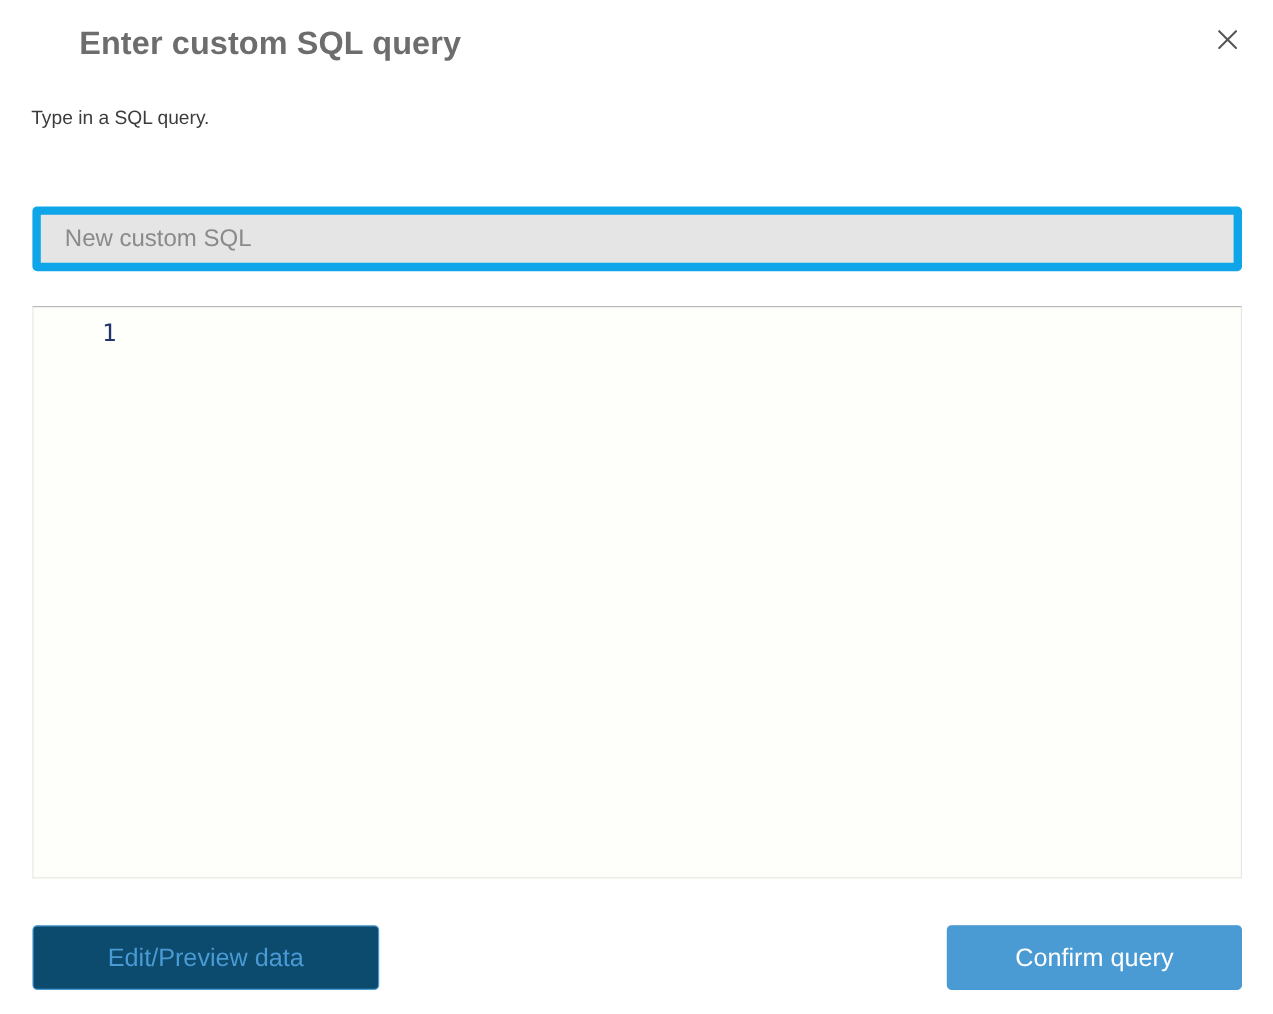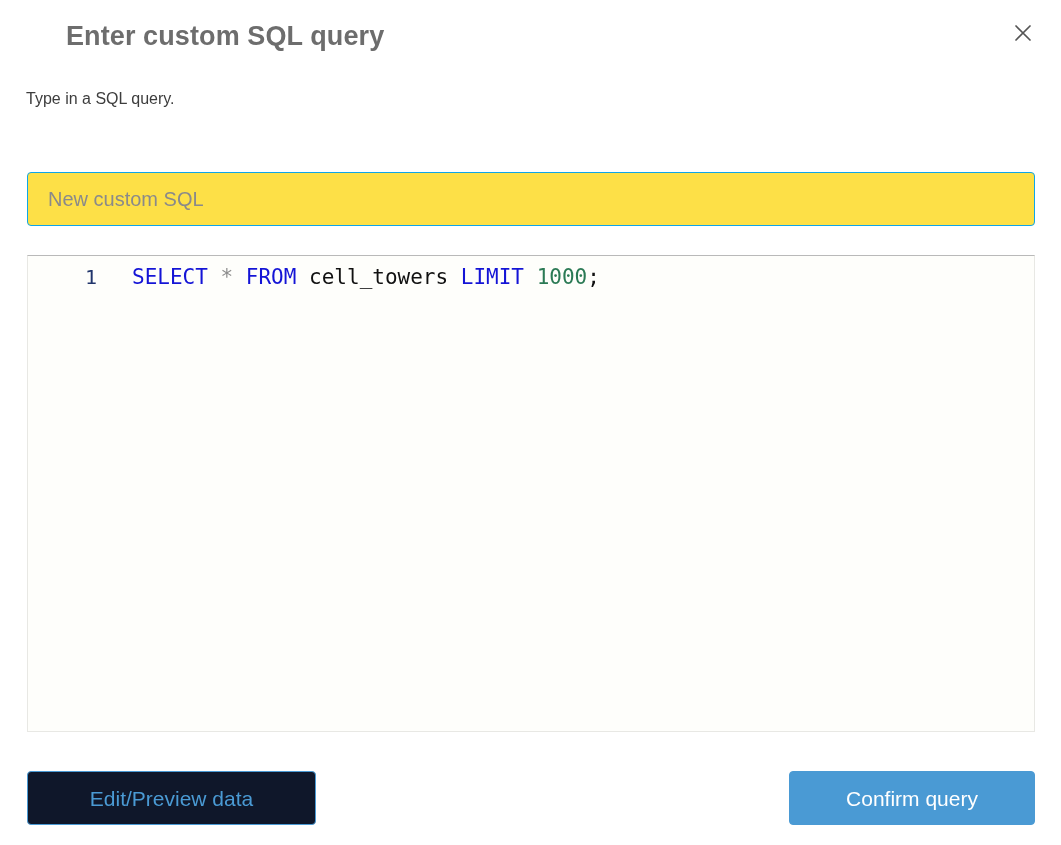--- a/index.html
+++ b/index.html
@@ -54,23 +54,23 @@
   }
 
   
   .name-input {
     position: absolute;
     left: 27px;
     top: 172px;
     width: 1008px;
     height: 54px;
     box-sizing: border-box;
-    border: 1px solid #0ea5e9;
+    border: 7px solid #0ea5e9;
     border-radius: 4px;
-    background: #fde047;
+    background: #e5e5e5;
     padding: 0 20px;
     font-family: "Liberation Sans", sans-serif;
     font-size: 20px;
     color: #757575;
     outline: none;
   }
   .name-input::placeholder { color: #8a8a8a; opacity: 1; }
 
   
   .sql-editor {
@@ -131,21 +131,21 @@
     justify-content: center;
     cursor: pointer;
     line-height: 1;
     padding: 0 12px;
     white-space: nowrap;
   }
   .btn-secondary {
     left: 27px;
     top: 771px;
     width: 289px;
-    background: #0f172a;
+    background: #0c4a6e;
     border: 1px solid #4a9ad4;
     color: #4a9ad4;
   }
   .btn-primary {
     left: 789px;
     top: 771px;
     width: 246px;
     background: #4a9ad4;
     border: 1px solid #4a9ad4;
     color: #ffffff;
@@ -165,19 +165,18 @@
   </span>
 </div>
 
 <div class="dialog-subtitle">Type in a SQL query.</div>
 
 <input class="name-input" type="text" placeholder="New custom SQL" style="">
 
 <div class="sql-editor">
   <div class="sql-line">
     <div class="line-number">1</div>
-    <div class="code-line"><span class="tok-keyword">SELECT</span><span> </span><span class="tok-operator">*</span><span> </span><span class="tok-keyword">FROM</span><span> </span><span class="tok-ident">cell_towers</span><span> </span><span class="tok-keyword">LIMIT</span><span> </span><span class="tok-number">1000</span><span class="tok-punct">;</span></div>
   </div>
 </div>
 
 <div class="btn btn-secondary">Edit/Preview data</div>
 
 <div class="btn btn-primary">Confirm query</div>
 
 </body></html>

